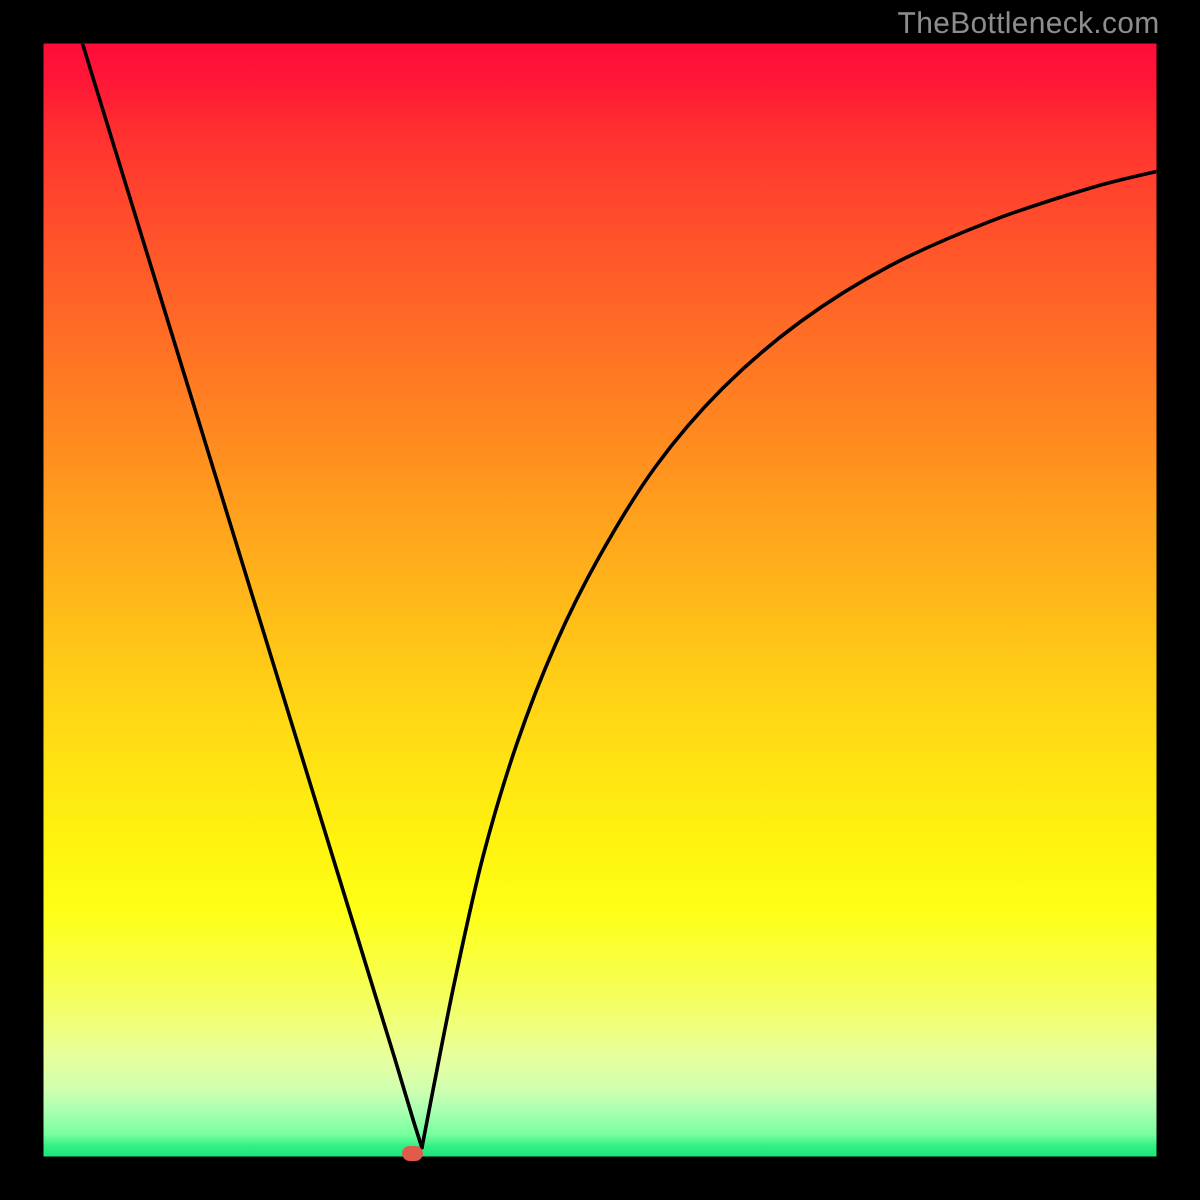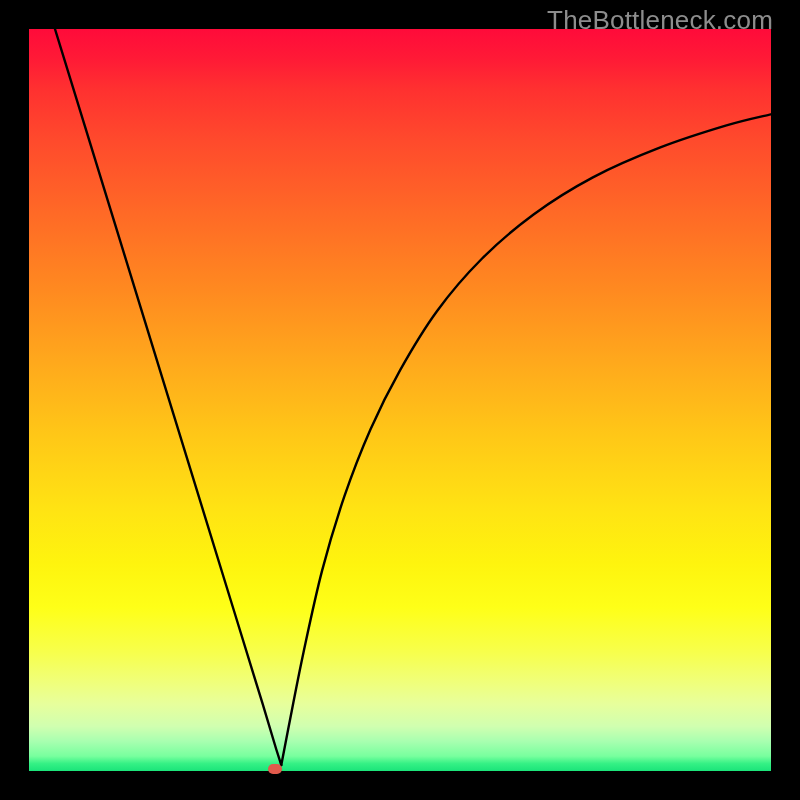--- a/index.html
+++ b/index.html
@@ -48,21 +48,21 @@
   .marker {
     position: absolute;
     width: 14px;
     height: 10px;
     border-radius: 5px;
     background: #e15a4c;
   }
   .watermark {
     position: absolute;
     font-family: Arial, Helvetica, sans-serif;
-    font-size: 26px;
+    font-size: 20px;
     color: #8d8d8d;
     letter-spacing: 0.2px;
   }
 </style>
 </head>
 <body>
 
 <div class="plot-area">
   <svg class="curve" viewBox="0 0 742 742" preserveAspectRatio="none">
     <path id="left-path" fill="none" stroke="#000" stroke-width="2.4" stroke-linecap="round" d="M 25.970000000000002 0 L 55.65 96.46000000000001 L 85.33 192.92000000000002 L 115.01 289.38 L 144.69 385.84000000000003 L 174.36999999999998 482.3 L 204.05 578.76 L 233.73 675.22 L 247.086 719.74 L 252.28000000000003 736.064"></path>

